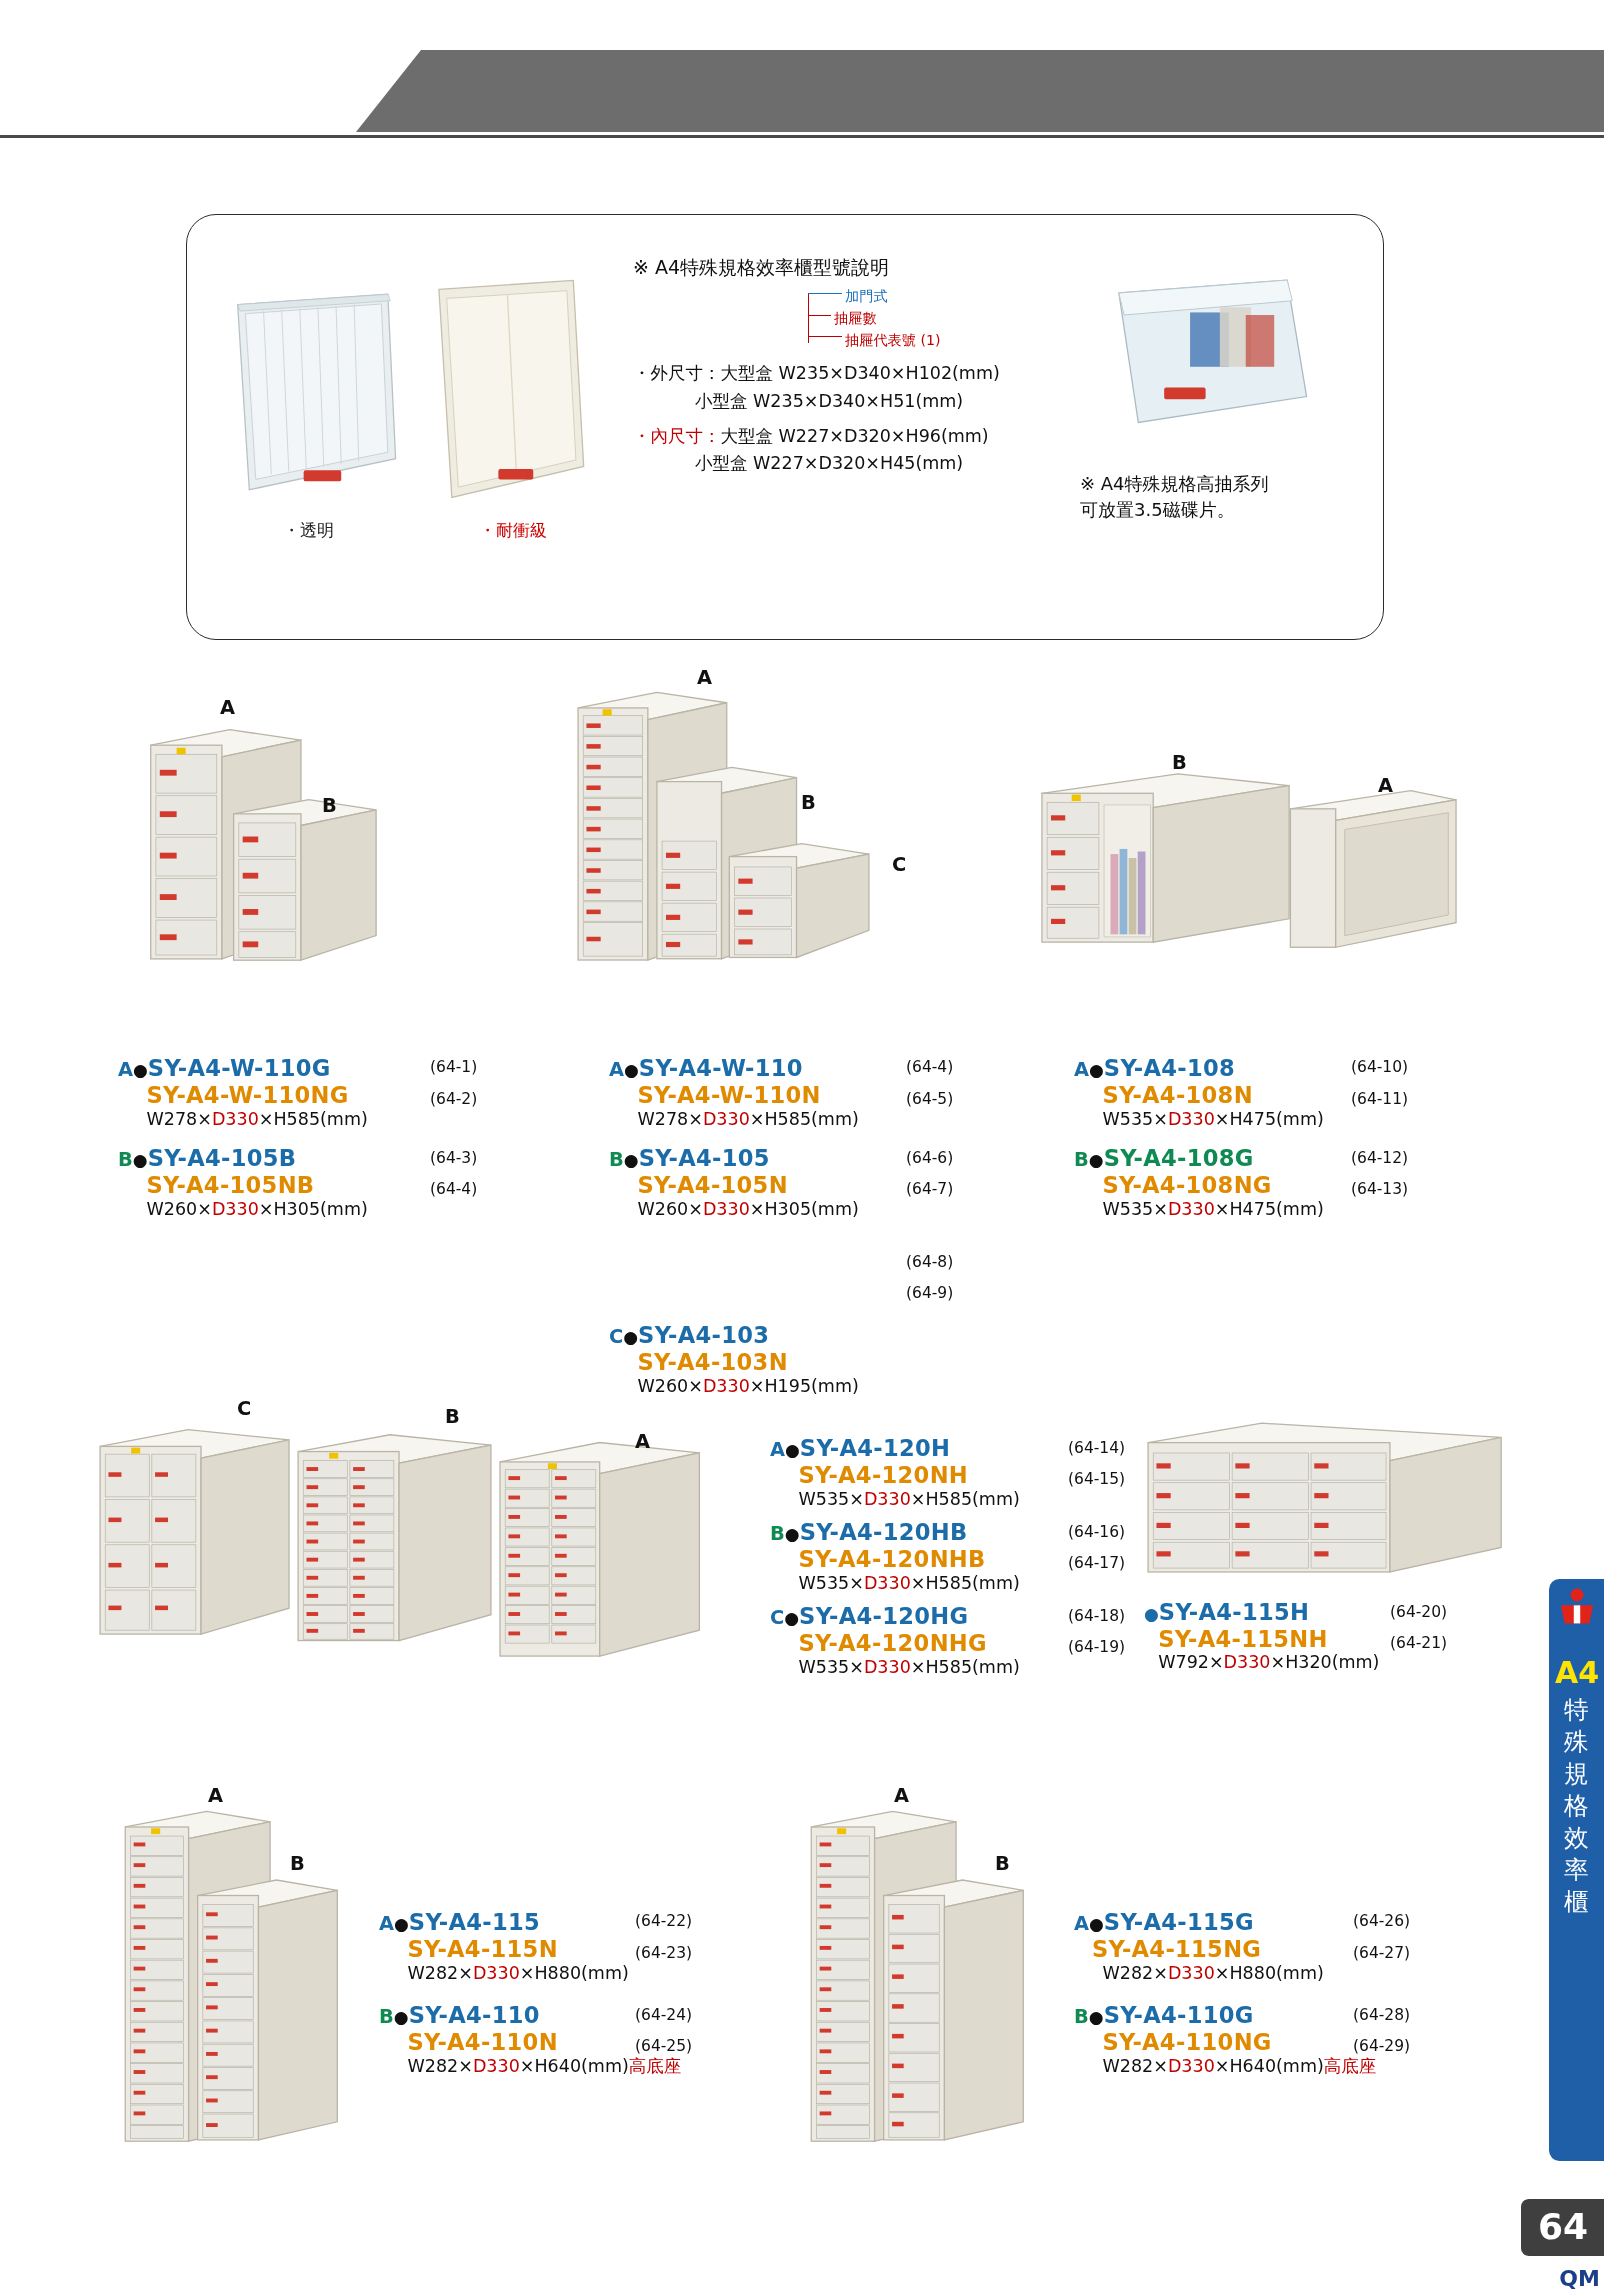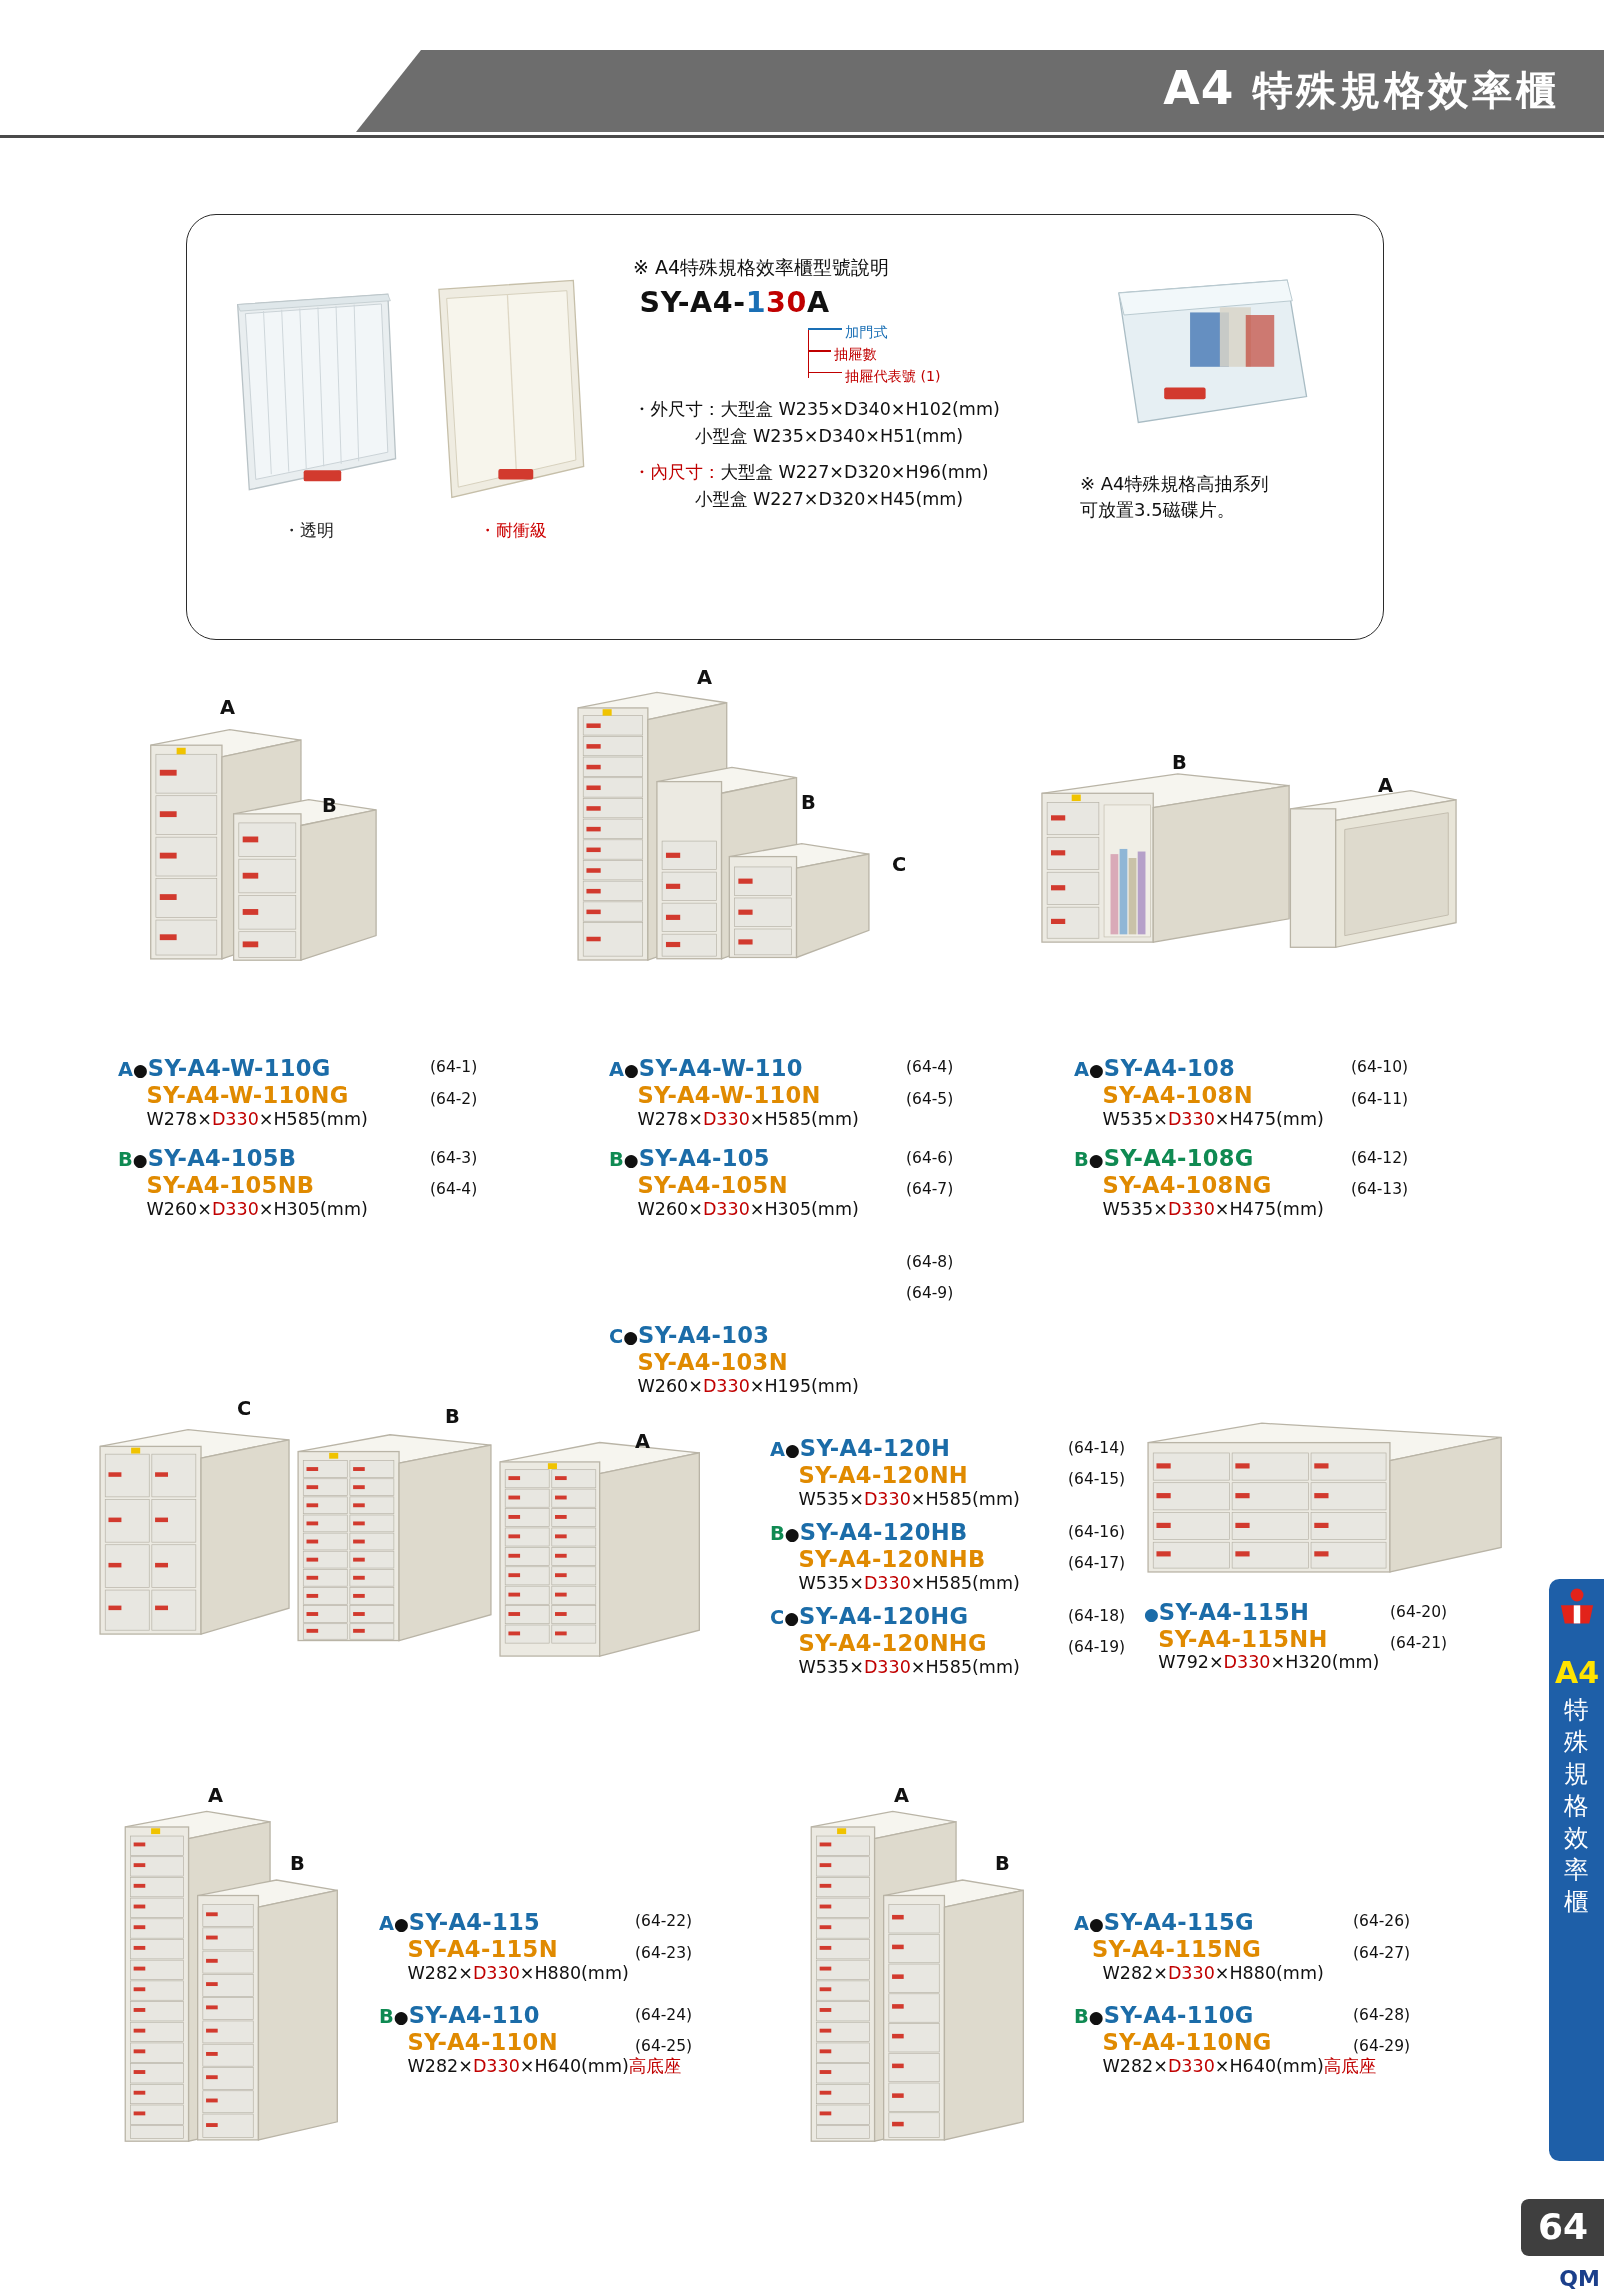--- a/index.html
+++ b/index.html
@@ -116,24 +116,20 @@
   .qm{position:absolute;right:5.2px;bottom:3.9px;color:#1b3f8b;font-size:22px;font-weight:bold;}
 
   
   .cab{position:absolute;}
 </style>
 </head>
 <body>
 
 <div class="header-band">
   <div class="header-shape"></div>
-  <div class="header-title">
-    <span class="big">A4</span>
-    <span>特殊規格效率櫃</span>
-  </div>
   <div class="rule"></div>
 </div>
 
 <div class="info-panel">
 
   <div class="tray-clear">
     <svg width="178" height="214" viewBox="0 0 275 330">
       <polygon points="18,30 250,14 262,268 36,316" fill="#e9eef0" stroke="#b8c2c6" stroke-width="2"></polygon>
       <polygon points="30,44 240,29 250,258 46,300" fill="#f2f6f8" stroke="#c9d2d6" stroke-width="1.5"></polygon>
       <g stroke="#cdd6da" stroke-width="1.5">
@@ -155,23 +151,20 @@
       <polygon points="20,22 228,8 244,296 40,344" fill="#efece1" stroke="#c6bfa9" stroke-width="2"></polygon>
       <polygon points="32,36 218,24 232,286 50,328" fill="#f7f5ec" stroke="#d6cfbc" stroke-width="1.5"></polygon>
       <line x1="126" y1="30" x2="140" y2="308" stroke="#ded7c4" stroke-width="2"></line>
       <rect x="112" y="300" width="54" height="16" rx="3" fill="#d23a2e"></rect>
     </svg>
   </div>
   <div class="cap" style="left:292px;top:304px;font-family:Liberation Mono, monospace;"><span class="red">・耐衝級</span></div>
 
   <div class="spec-block">
     <div class="spec-note">※ A4特殊規格效率櫃型號說明</div>
-    <div class="spec-model">
-      <span>SY-A4-</span><span class="n1">1</span><span class="n2">30</span><span class="n3">A</span>
-    </div>
     <div class="leader">
       <div class="bar" style="left:13px;top:6.5px;width:1.3px;height:50px;background:#c00000;"></div>
       <div class="bar" style="left:13px;top:6.5px;width:34px;height:1.3px;background:#1a6fb5;"></div>
       <div class="bar" style="left:13px;top:28.5px;width:23px;height:1.3px;"></div>
       <div class="bar" style="left:13px;top:50px;width:34px;height:1.3px;"></div>
       <div class="l1">加門式</div>
       <div class="l2">抽屜數</div>
       <div class="l3">抽屜代表號 (1)</div>
     </div>
     <div class="dim-row"><span class="lbl">・外尺寸：</span><span>大型盒 W235×D340×H102(mm)</span></div>

